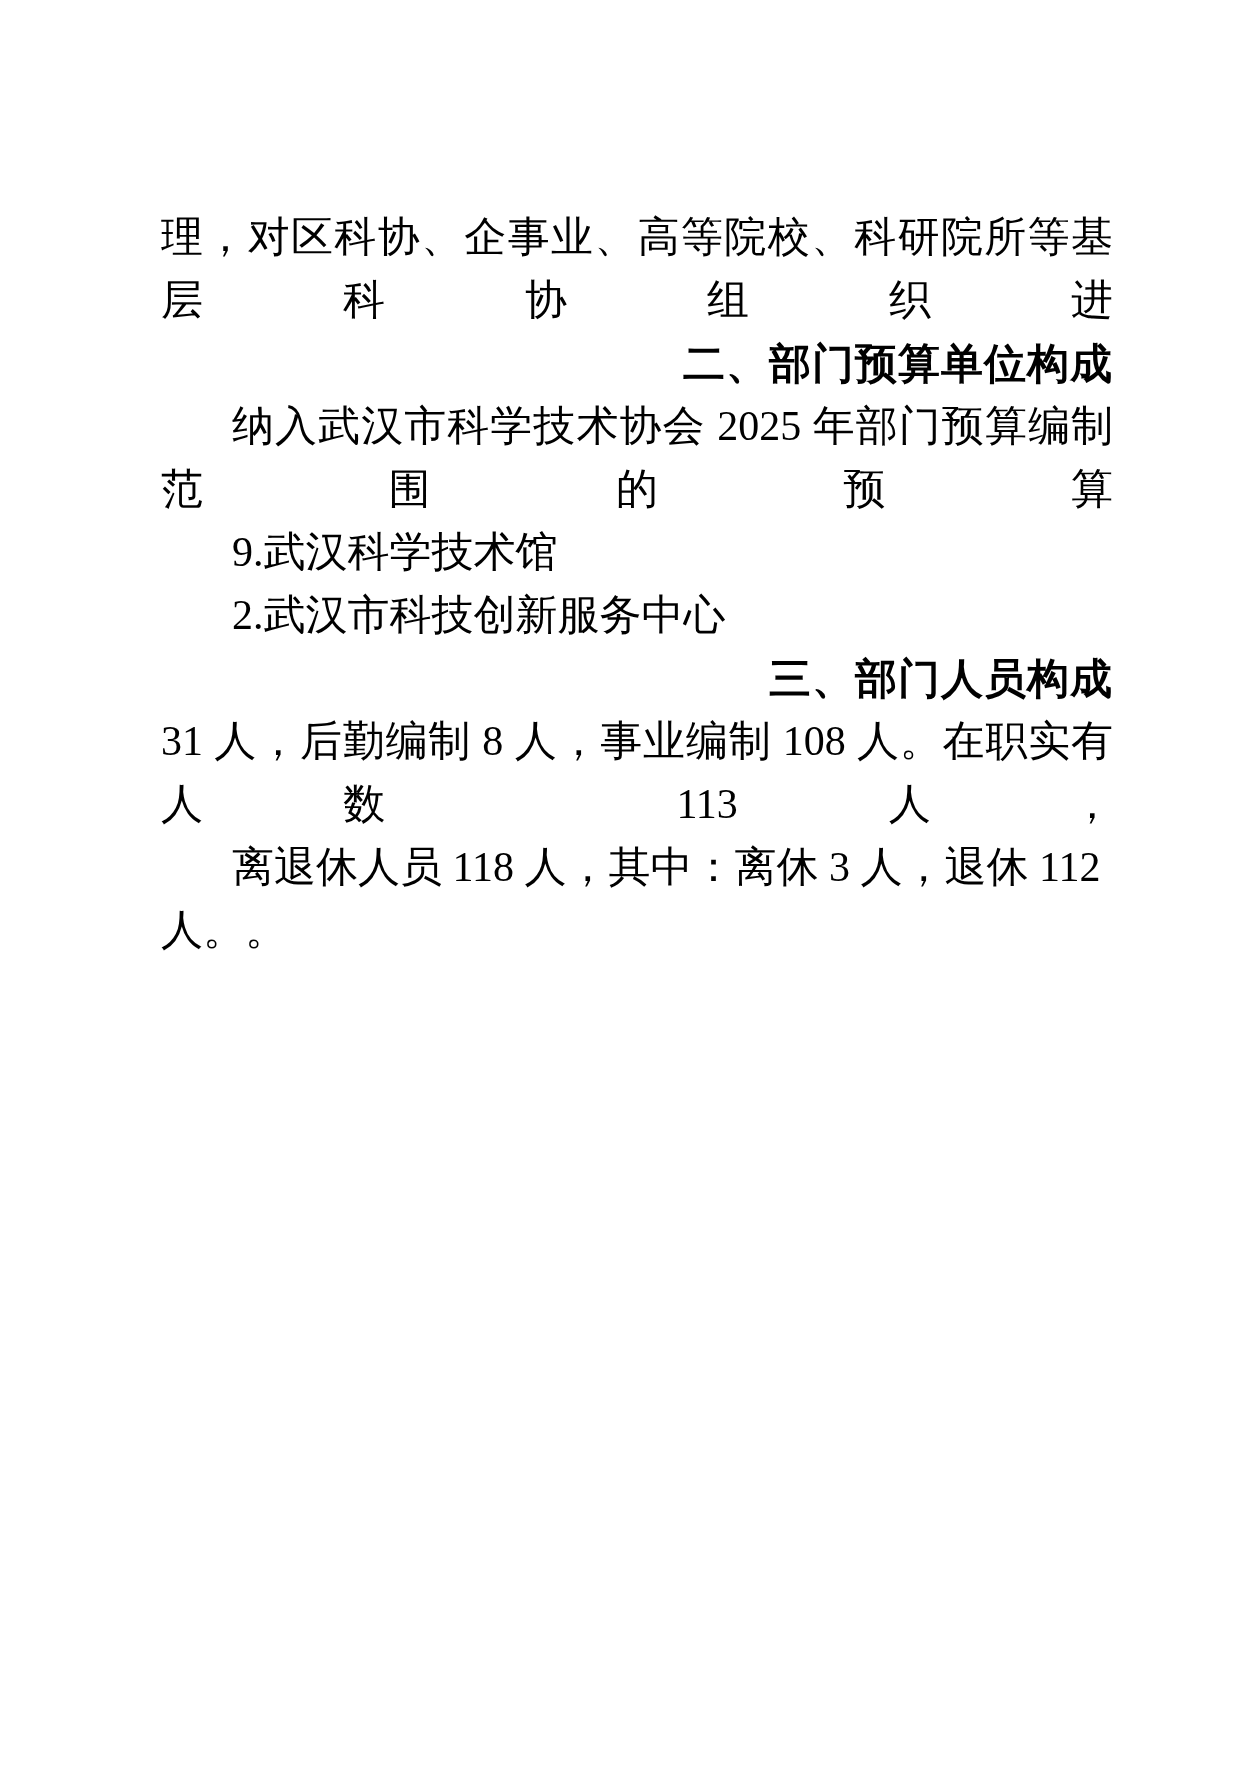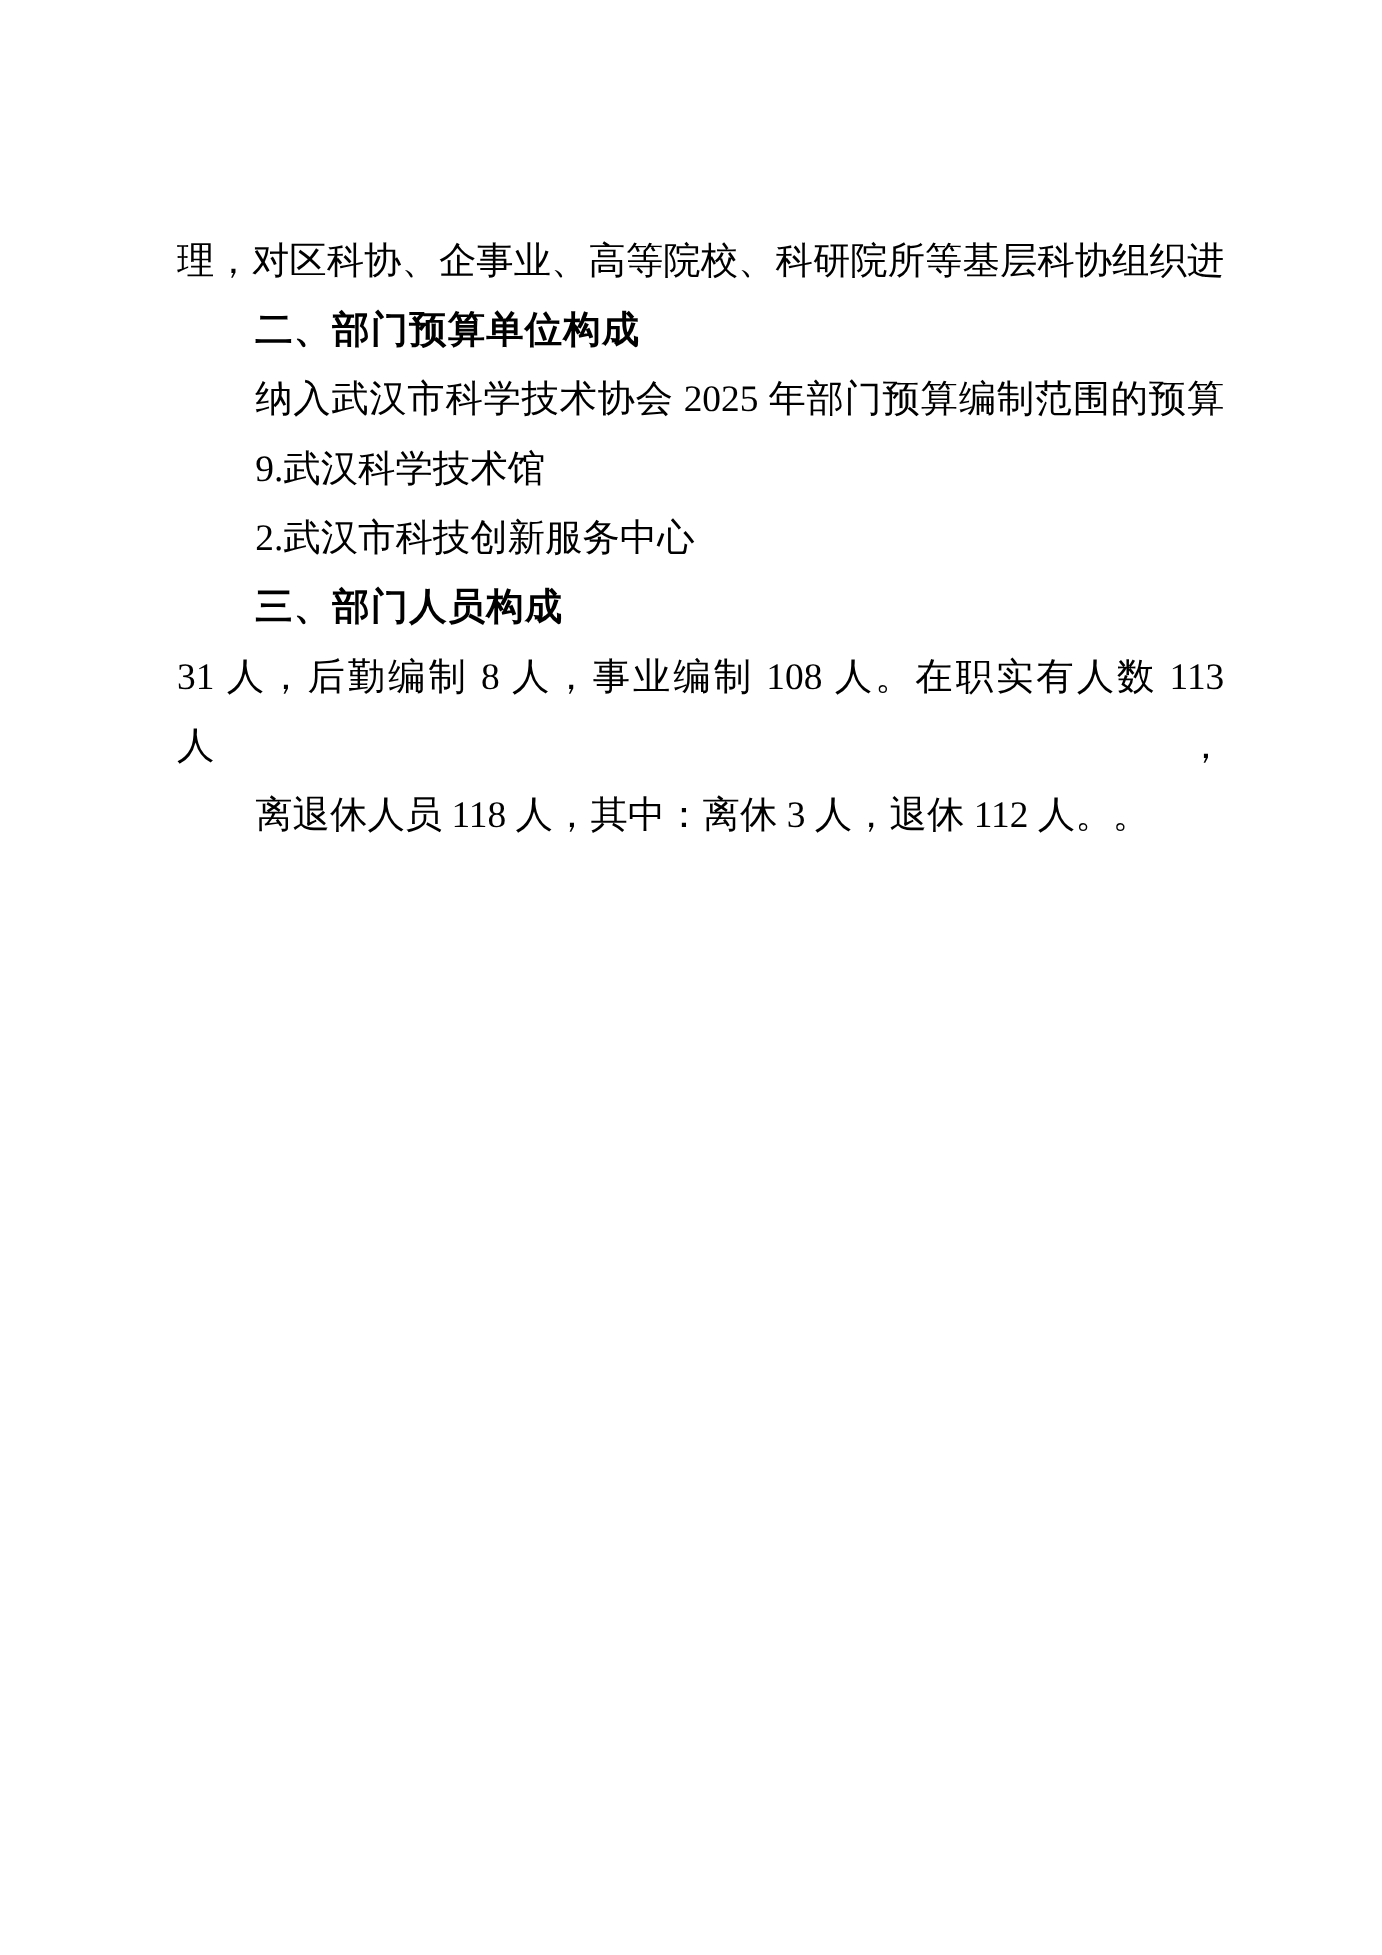--- a/index.html
+++ b/index.html
@@ -16,37 +16,38 @@
     font-family: "Liberation Serif", serif;
   }
   .content {
     position: absolute;
     left: 161px;
     top: 206px;
     width: 952px;
   }
   .doc-line {
     font-family: "Liberation Serif", serif;
-    font-size: 34px;
+    font-size: 42px;
     line-height: 63px;
     color: #000000;
     text-align: left;
     white-space: normal;
   }
   .doc-line.fill {
     text-align: justify;
     text-align-last: justify;
   }
   .doc-line.indent {
     text-indent: 71px;
   }
   .paragraph.heading .doc-line {
     font-family: "Liberation Sans", sans-serif;
     font-weight: 700;
     letter-spacing: 1px;
+    text-align: right;
   }
 </style>
 </head>
 <body>
 
 <div class="page">
   <div class="content">
       <div class="paragraph body">
         <div class="doc-line fill">理，对区科协、企事业、高等院校、科研院所等基层科协组织进</div>
       </div>

